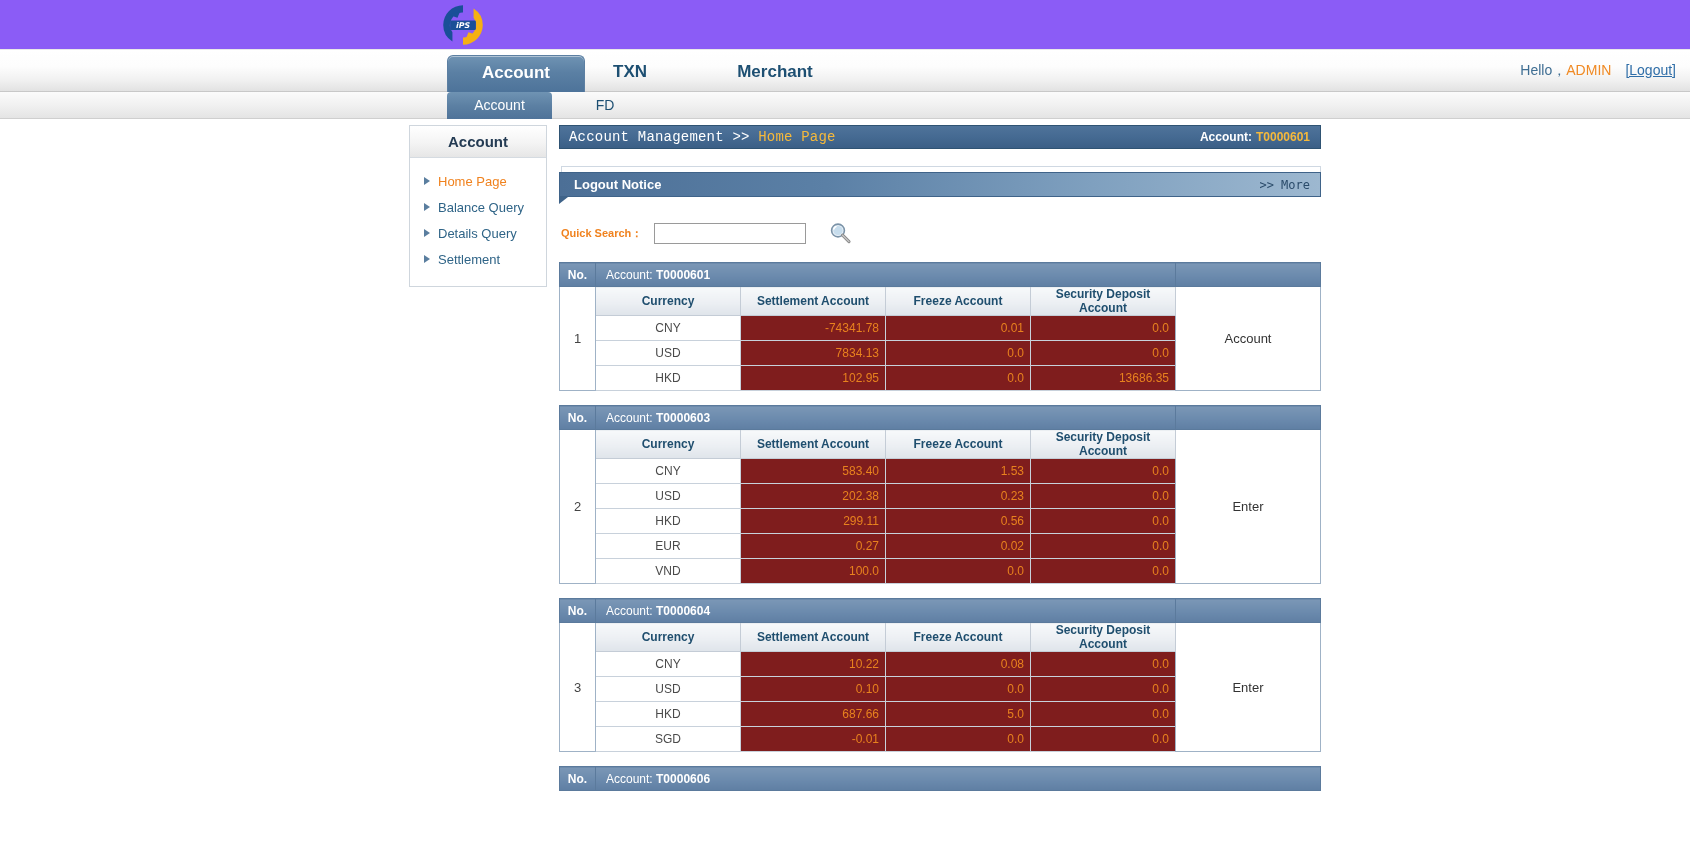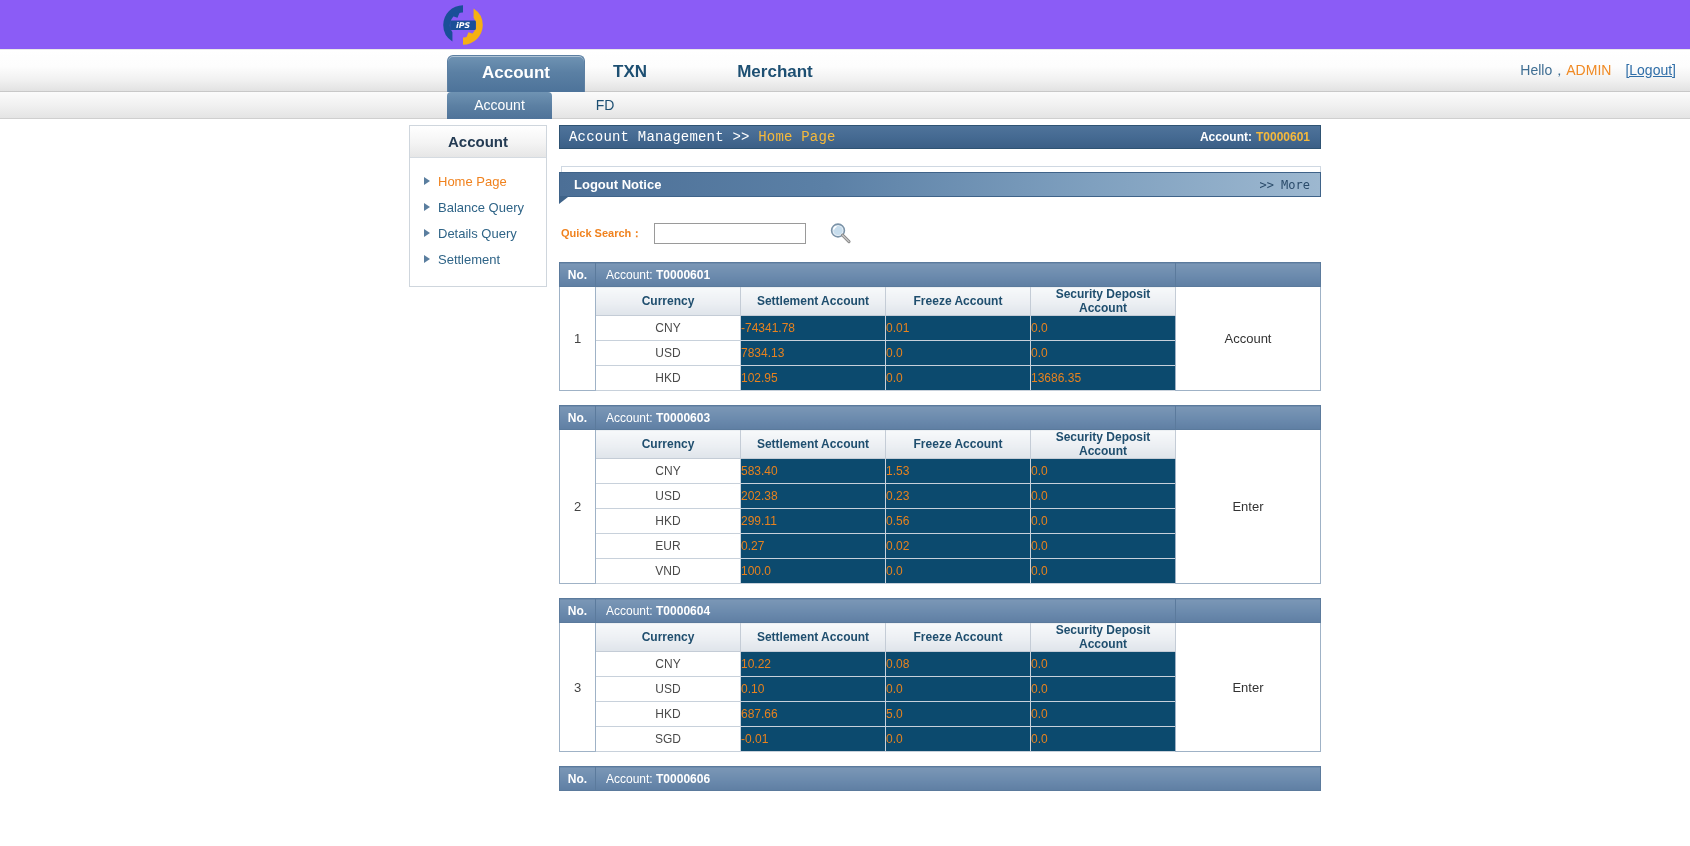--- a/index.html
+++ b/index.html
@@ -269,25 +269,26 @@
   td.cur {
     height: 25px;
     text-align: center;
     font-size: 12px;
     color: #4a4a4a;
     border: 1px solid #c8d1db;
     background: #ffffff;
   }
   td.num {
     height: 25px;
+    text-align: right;
     padding-right: 6px !important;
     font-size: 12px;
     color: #e8821e;
     border: 1px solid #c8d1db;
-    background: #0c4a6e;
+    background: #7f1d1d;
   }
   .w-cur { width: 78px; }
   .w-set { width: 168px; }
   .w-frz { width: 136px; }
   .w-sec { width: 212px; }
 </style>
 </head>
 <body>
 
 <div class="logo-band">

